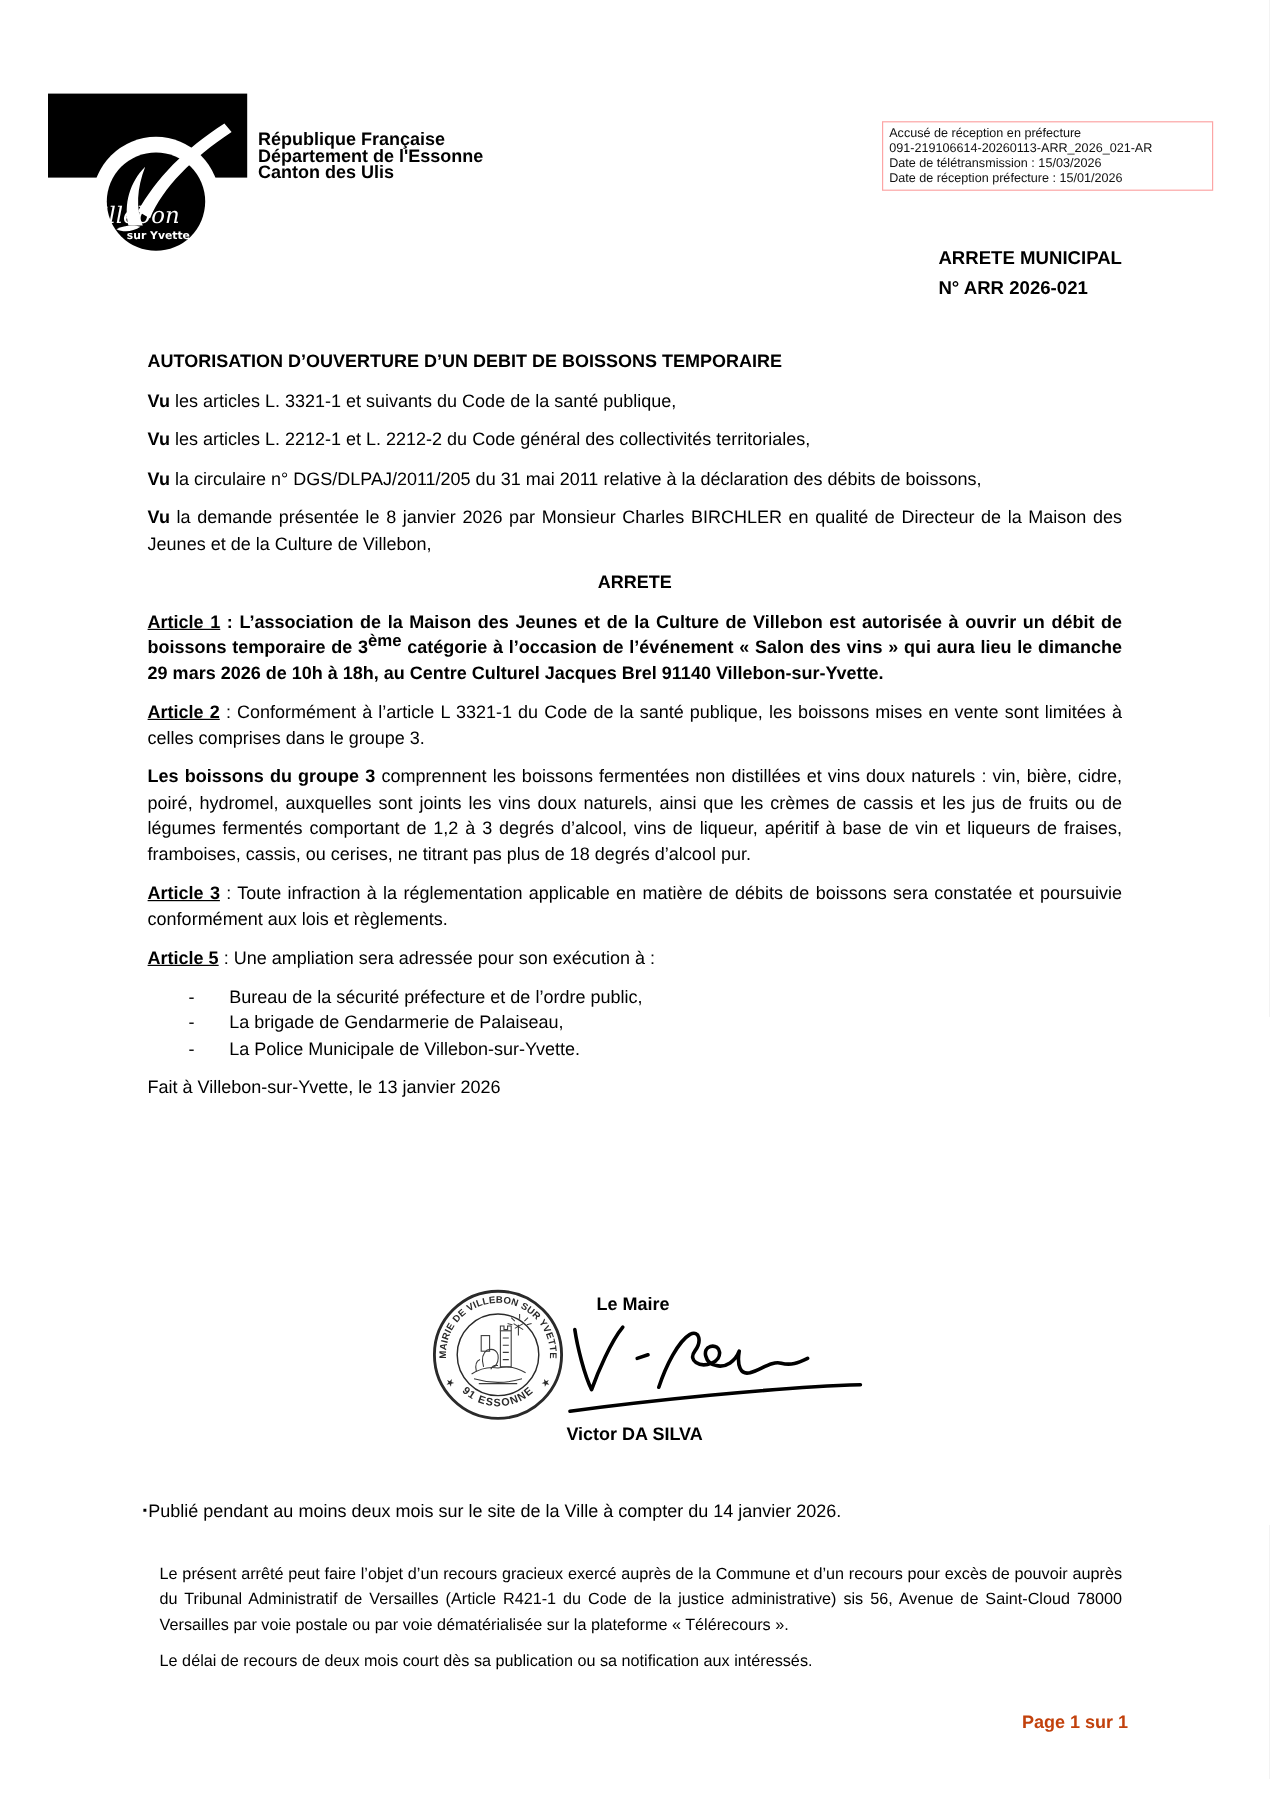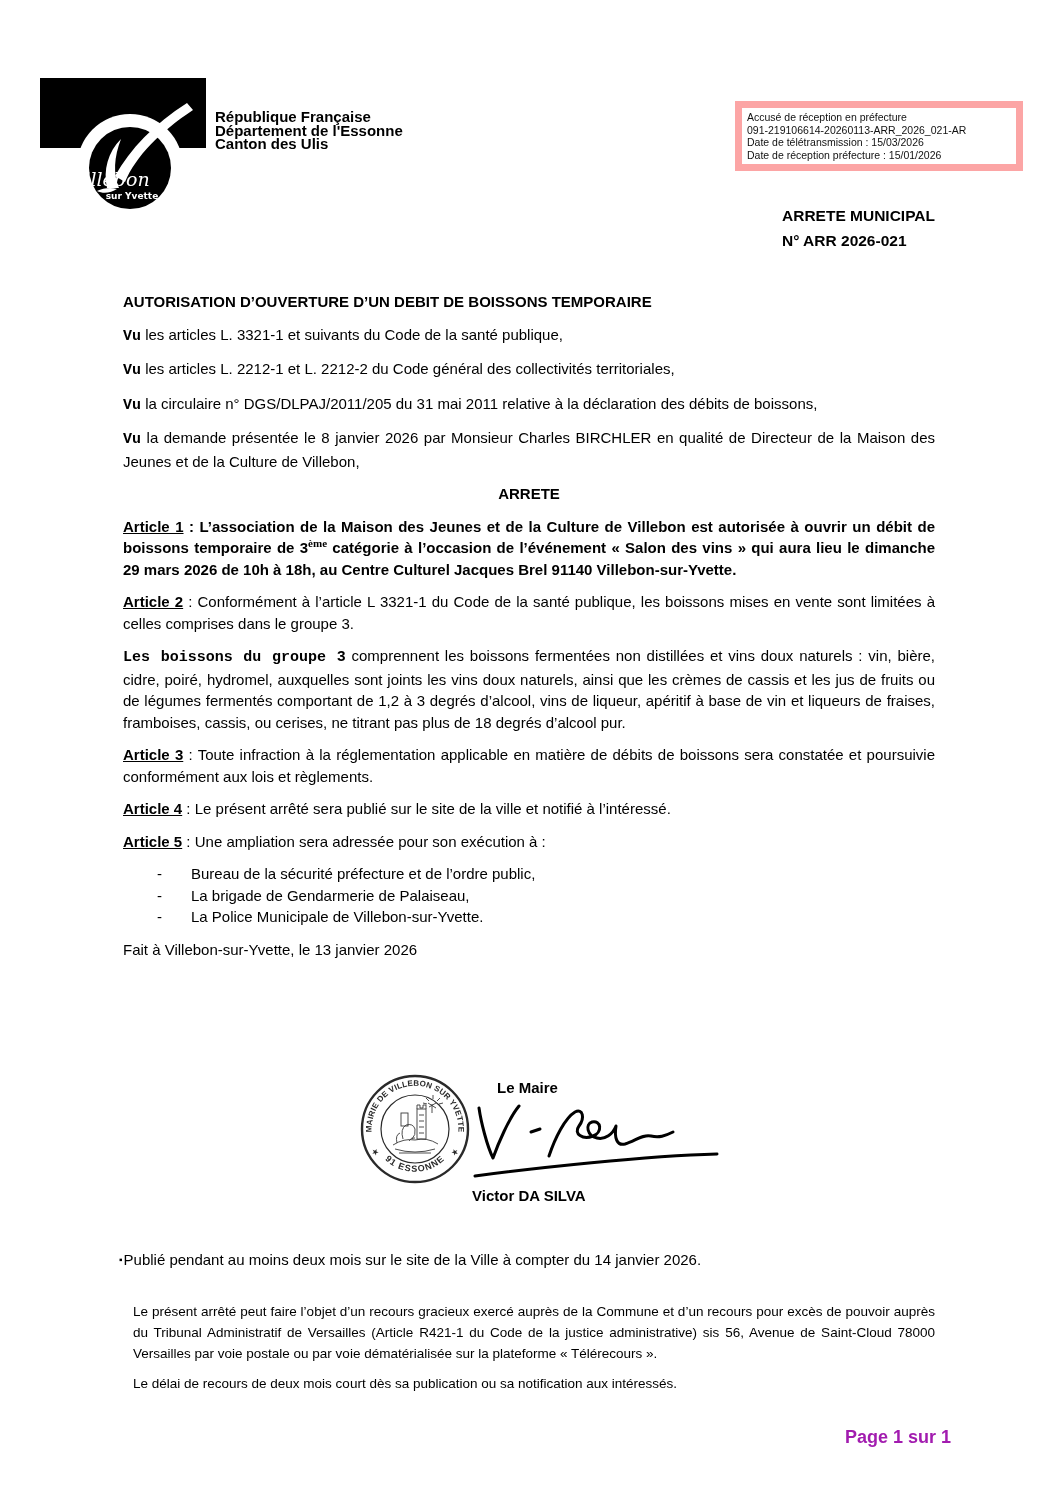--- a/index.html
+++ b/index.html
@@ -11,59 +11,59 @@
     background: #ffffff;
     font-family: "Liberation Sans", sans-serif;
     color: #000000;
     overflow: hidden;
   }
   
   .logo-svg { position: absolute; left: 37px; top: 75px; }
   .authority { position: absolute; left: 215px; top: 110px; font-size: 15px; font-weight: bold; line-height: 13.5px; }
   .reception-box {
     position: absolute; left: 735px; top: 101px; width: 264px;
-    border: 7px solid #fca5a5; padding: 3px 5px;
+    border: 1px solid #fca5a5; padding: 3px 5px;
     font-size: 10.5px; line-height: 12.5px; color: #111;
   }
   .doc-title {
     position: absolute; right: 123px; top: 203px;
     text-align: left; font-weight: bold; font-size: 15.5px; line-height: 25px;
   }
   
   .content {
     position: absolute; left: 123px; top: 291px; width: 812px;
     font-size: 15px; line-height: 21.5px; text-align: justify;
   }
   .content p { margin: 0 0 11px; }
-  .b { font-weight: bold; font-family: Liberation Mono, monospace; }
+  .b { font-weight: bold; }
   .bold { font-weight: bold; }
   .center { text-align: center; }
   .article-label { font-weight: bold; text-decoration: underline; }
-  sup { font-size: 11px; line-height: 0; vertical-align: super; font-family: Liberation Serif, serif; }
+  sup { font-size: 14px; line-height: 0; vertical-align: super; }
   .recipients { margin: 0 0 11px; }
   .recipient { display: flex; padding-left: 34px; }
   .recipient .dash { width: 34px; flex: none; }
   .fait { margin-top: 37px; }
   
   .signature-area { position: absolute; left: 0; top: 1070px; width: 1058px; height: 165px; }
   .stamp-svg { position: absolute; left: 359px; top: 3px; }
   .sig-role { position: absolute; left: 497px; top: 9px; font-size: 15px; font-weight: bold; }
   .sig-svg { position: absolute; left: 465px; top: 24px; }
   .sig-name { position: absolute; left: 472px; top: 117px; font-size: 15px; font-weight: bold; }
   
   .publication { position: absolute; left: 119px; top: 1236px; font-size: 15px; }
   .pub-bullet { font-size: 10px; vertical-align: 2px; margin-right: 1px; }
   .legal {
     position: absolute; left: 133px; top: 1301px; width: 802px;
     font-size: 13.5px; line-height: 21px; text-align: justify;
   }
   .legal p { margin: 0 0 9px; }
   .page-num {
-    position: absolute; right: 107px; top: 1427px;
-    font-size: 18px; font-weight: bold; color: #a21caf;
+    position: absolute; right: 118px; top: 1427px;
+    font-size: 15px; font-weight: bold; color: #c2410c;
   }
 </style>
 </head>
 <body>
 
 <div class="page">
 
   <svg class="logo-svg" width="172" height="138" viewBox="0 0 172 138">
     <rect x="3" y="3" width="166" height="70" fill="#000"></rect>
     <circle cx="93" cy="92" r="53" fill="#fff"></circle>
@@ -106,21 +106,20 @@
     <p class="center bold">ARRETE</p>
 
     <p class="bold"><span class="article-label">Article 1</span><span> : </span><span>L’association de la Maison des Jeunes et de la Culture de Villebon est autorisée à ouvrir un débit de boissons temporaire de 3</span><sup>ème</sup><span> catégorie à l’occasion de l’événement « Salon des vins » qui aura lieu le dimanche 29 mars 2026 de 10h à 18h, au Centre Culturel Jacques Brel 91140 Villebon-sur-Yvette.</span></p>
 
     <p><span class="article-label">Article 2</span><span> : </span><span>Conformément à l’article L 3321-1 du Code de la santé publique, les boissons mises en vente sont limitées à celles comprises dans le groupe 3.</span></p>
 
     <p><span class="b">Les boissons du groupe 3</span><span> comprennent les boissons fermentées non distillées et vins doux naturels : vin, bière, cidre, poiré, hydromel, auxquelles sont joints les vins doux naturels, ainsi que les crèmes de cassis et les jus de fruits ou de légumes fermentés comportant de 1,2 à 3 degrés d’alcool, vins de liqueur, apéritif à base de vin et liqueurs de fraises, framboises, cassis, ou cerises, ne titrant pas plus de 18 degrés d’alcool pur.</span></p>
 
     <p><span class="article-label">Article 3</span><span> : </span><span>Toute infraction à la réglementation applicable en matière de débits de boissons sera constatée et poursuivie conformément aux lois et règlements.</span></p>
 
-    <p><span class="article-label">Article 4</span><span> : </span><span>Le présent arrêté sera publié sur le site de la ville et notifié à l’intéressé.</span></p>
 
     <p><span class="article-label">Article 5</span><span> : </span><span>Une ampliation sera adressée pour son exécution à :</span></p>
 
     <div class="recipients">
       <div class="recipient">
           <span class="dash">-</span>
           <span>Bureau de la sécurité préfecture et de l’ordre public,</span>
         </div>
       <div class="recipient">
           <span class="dash">-</span>

